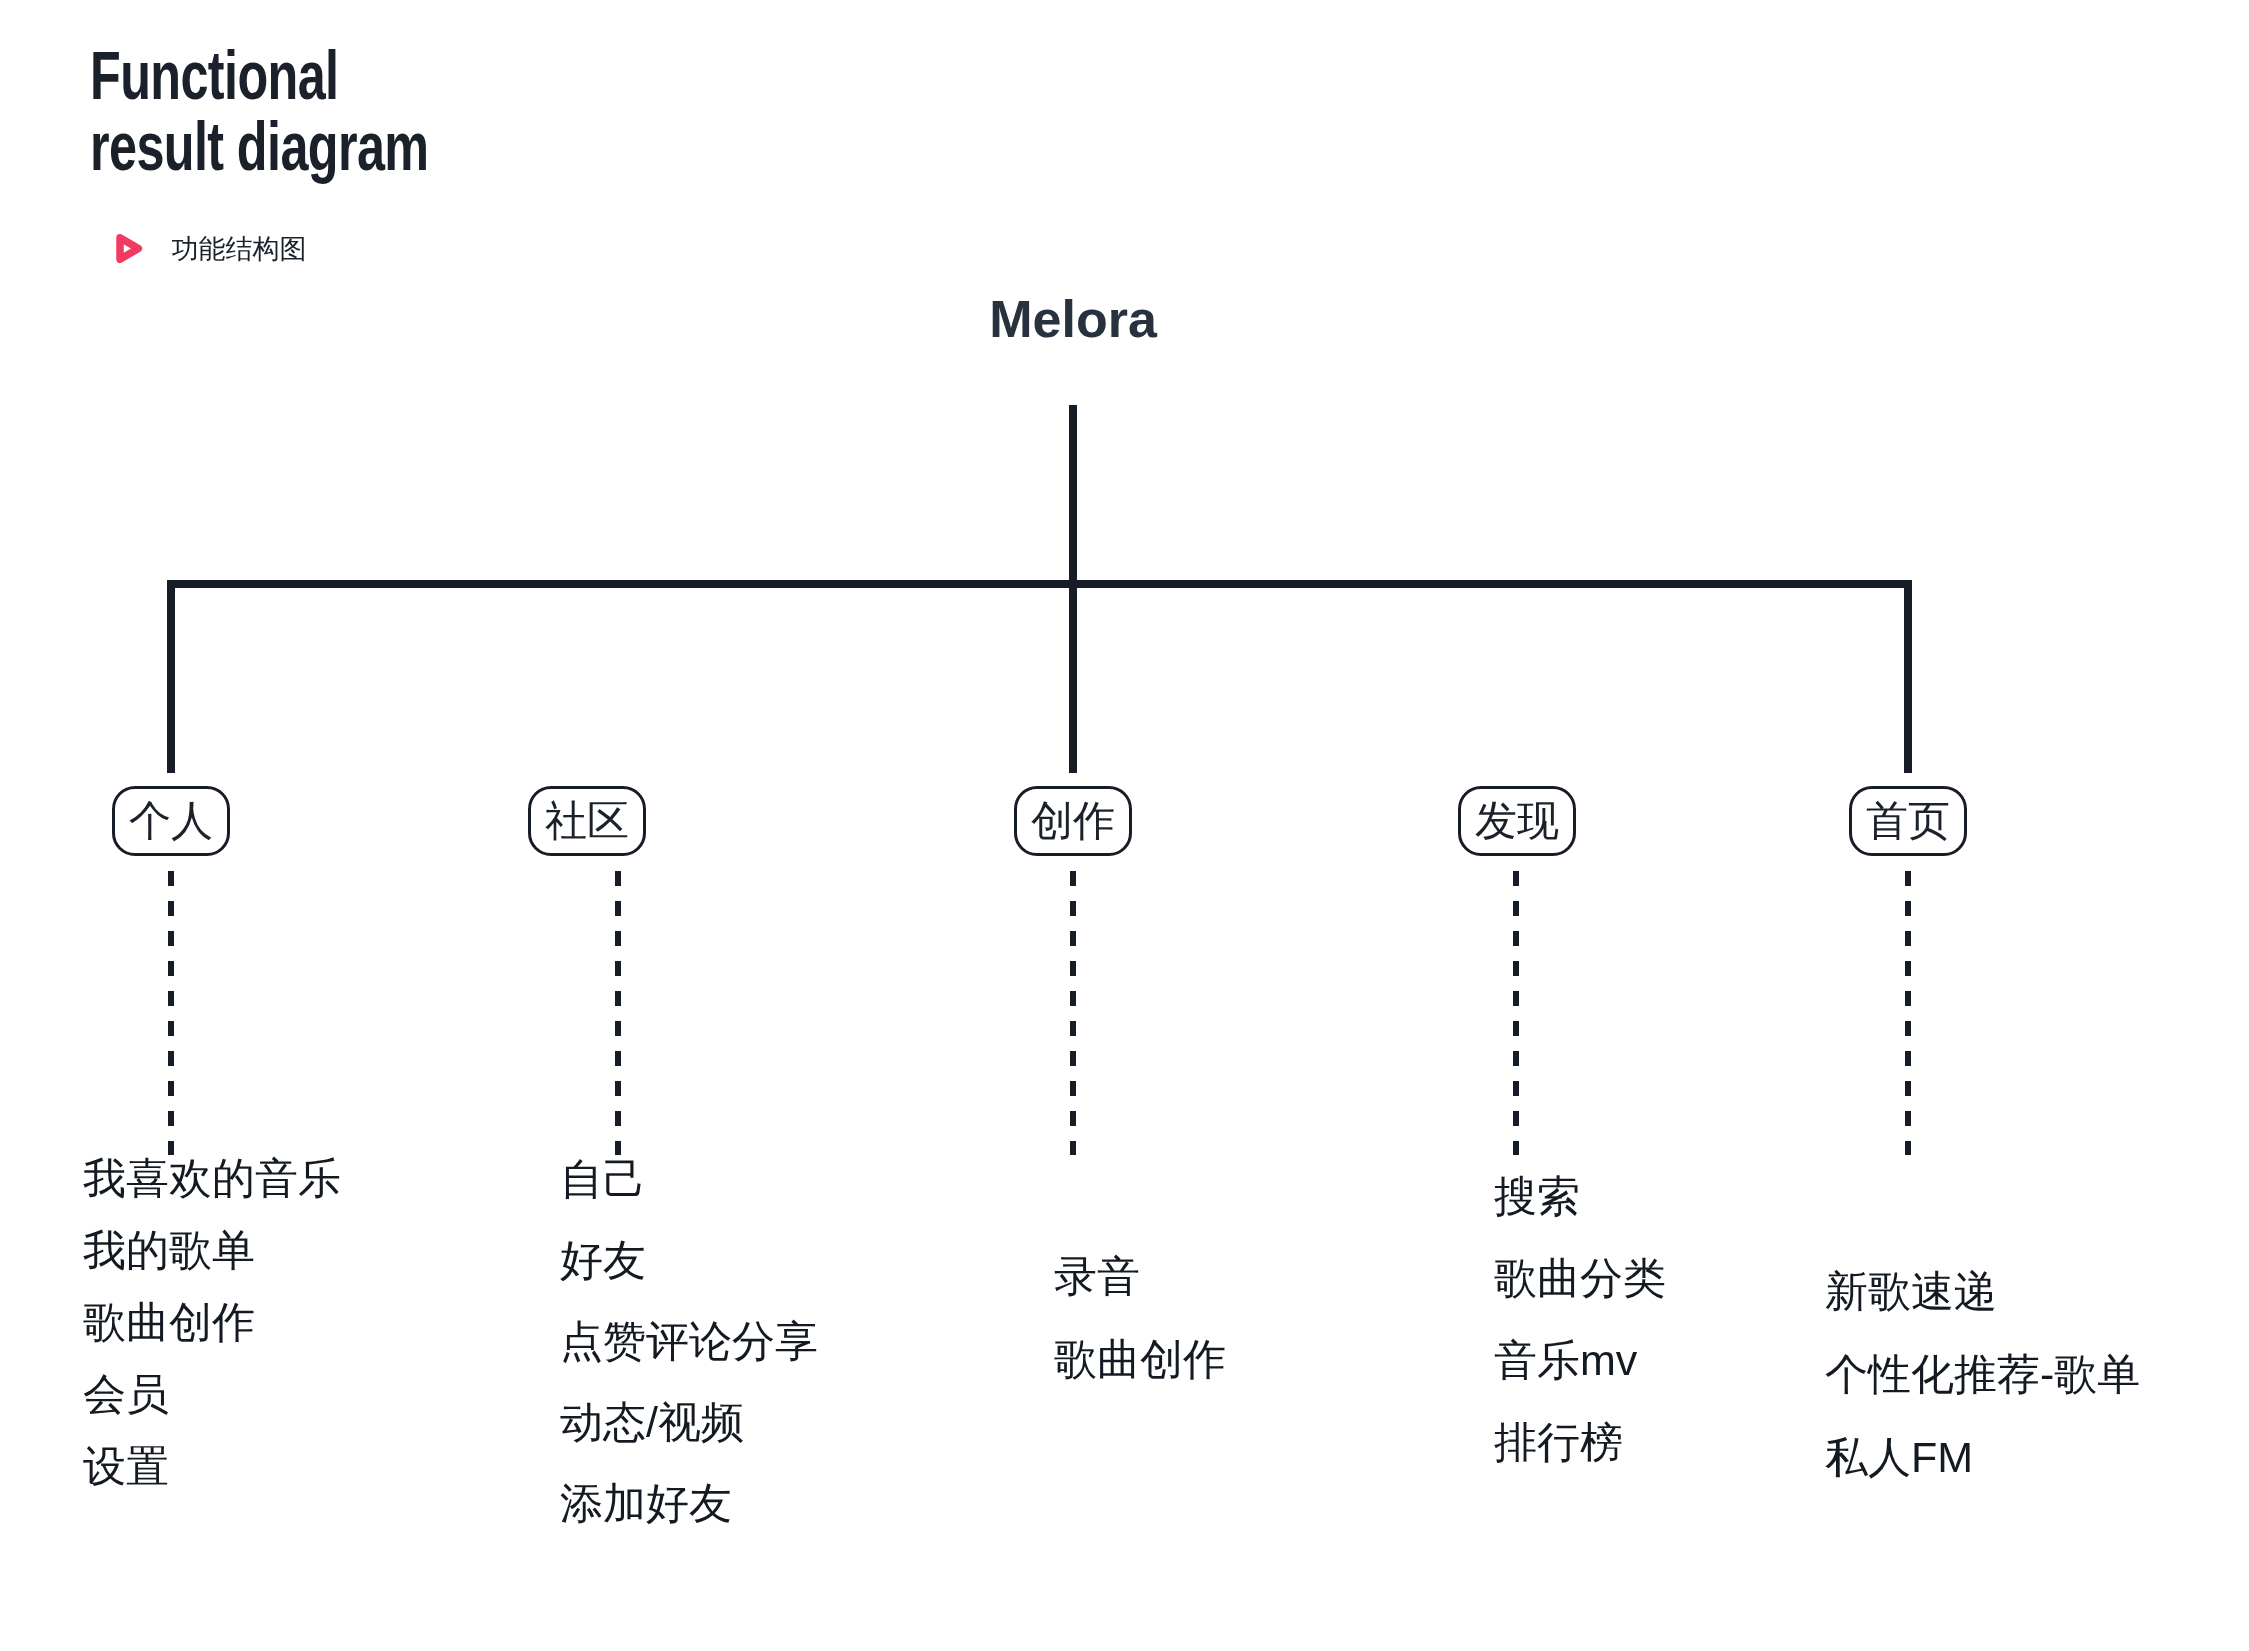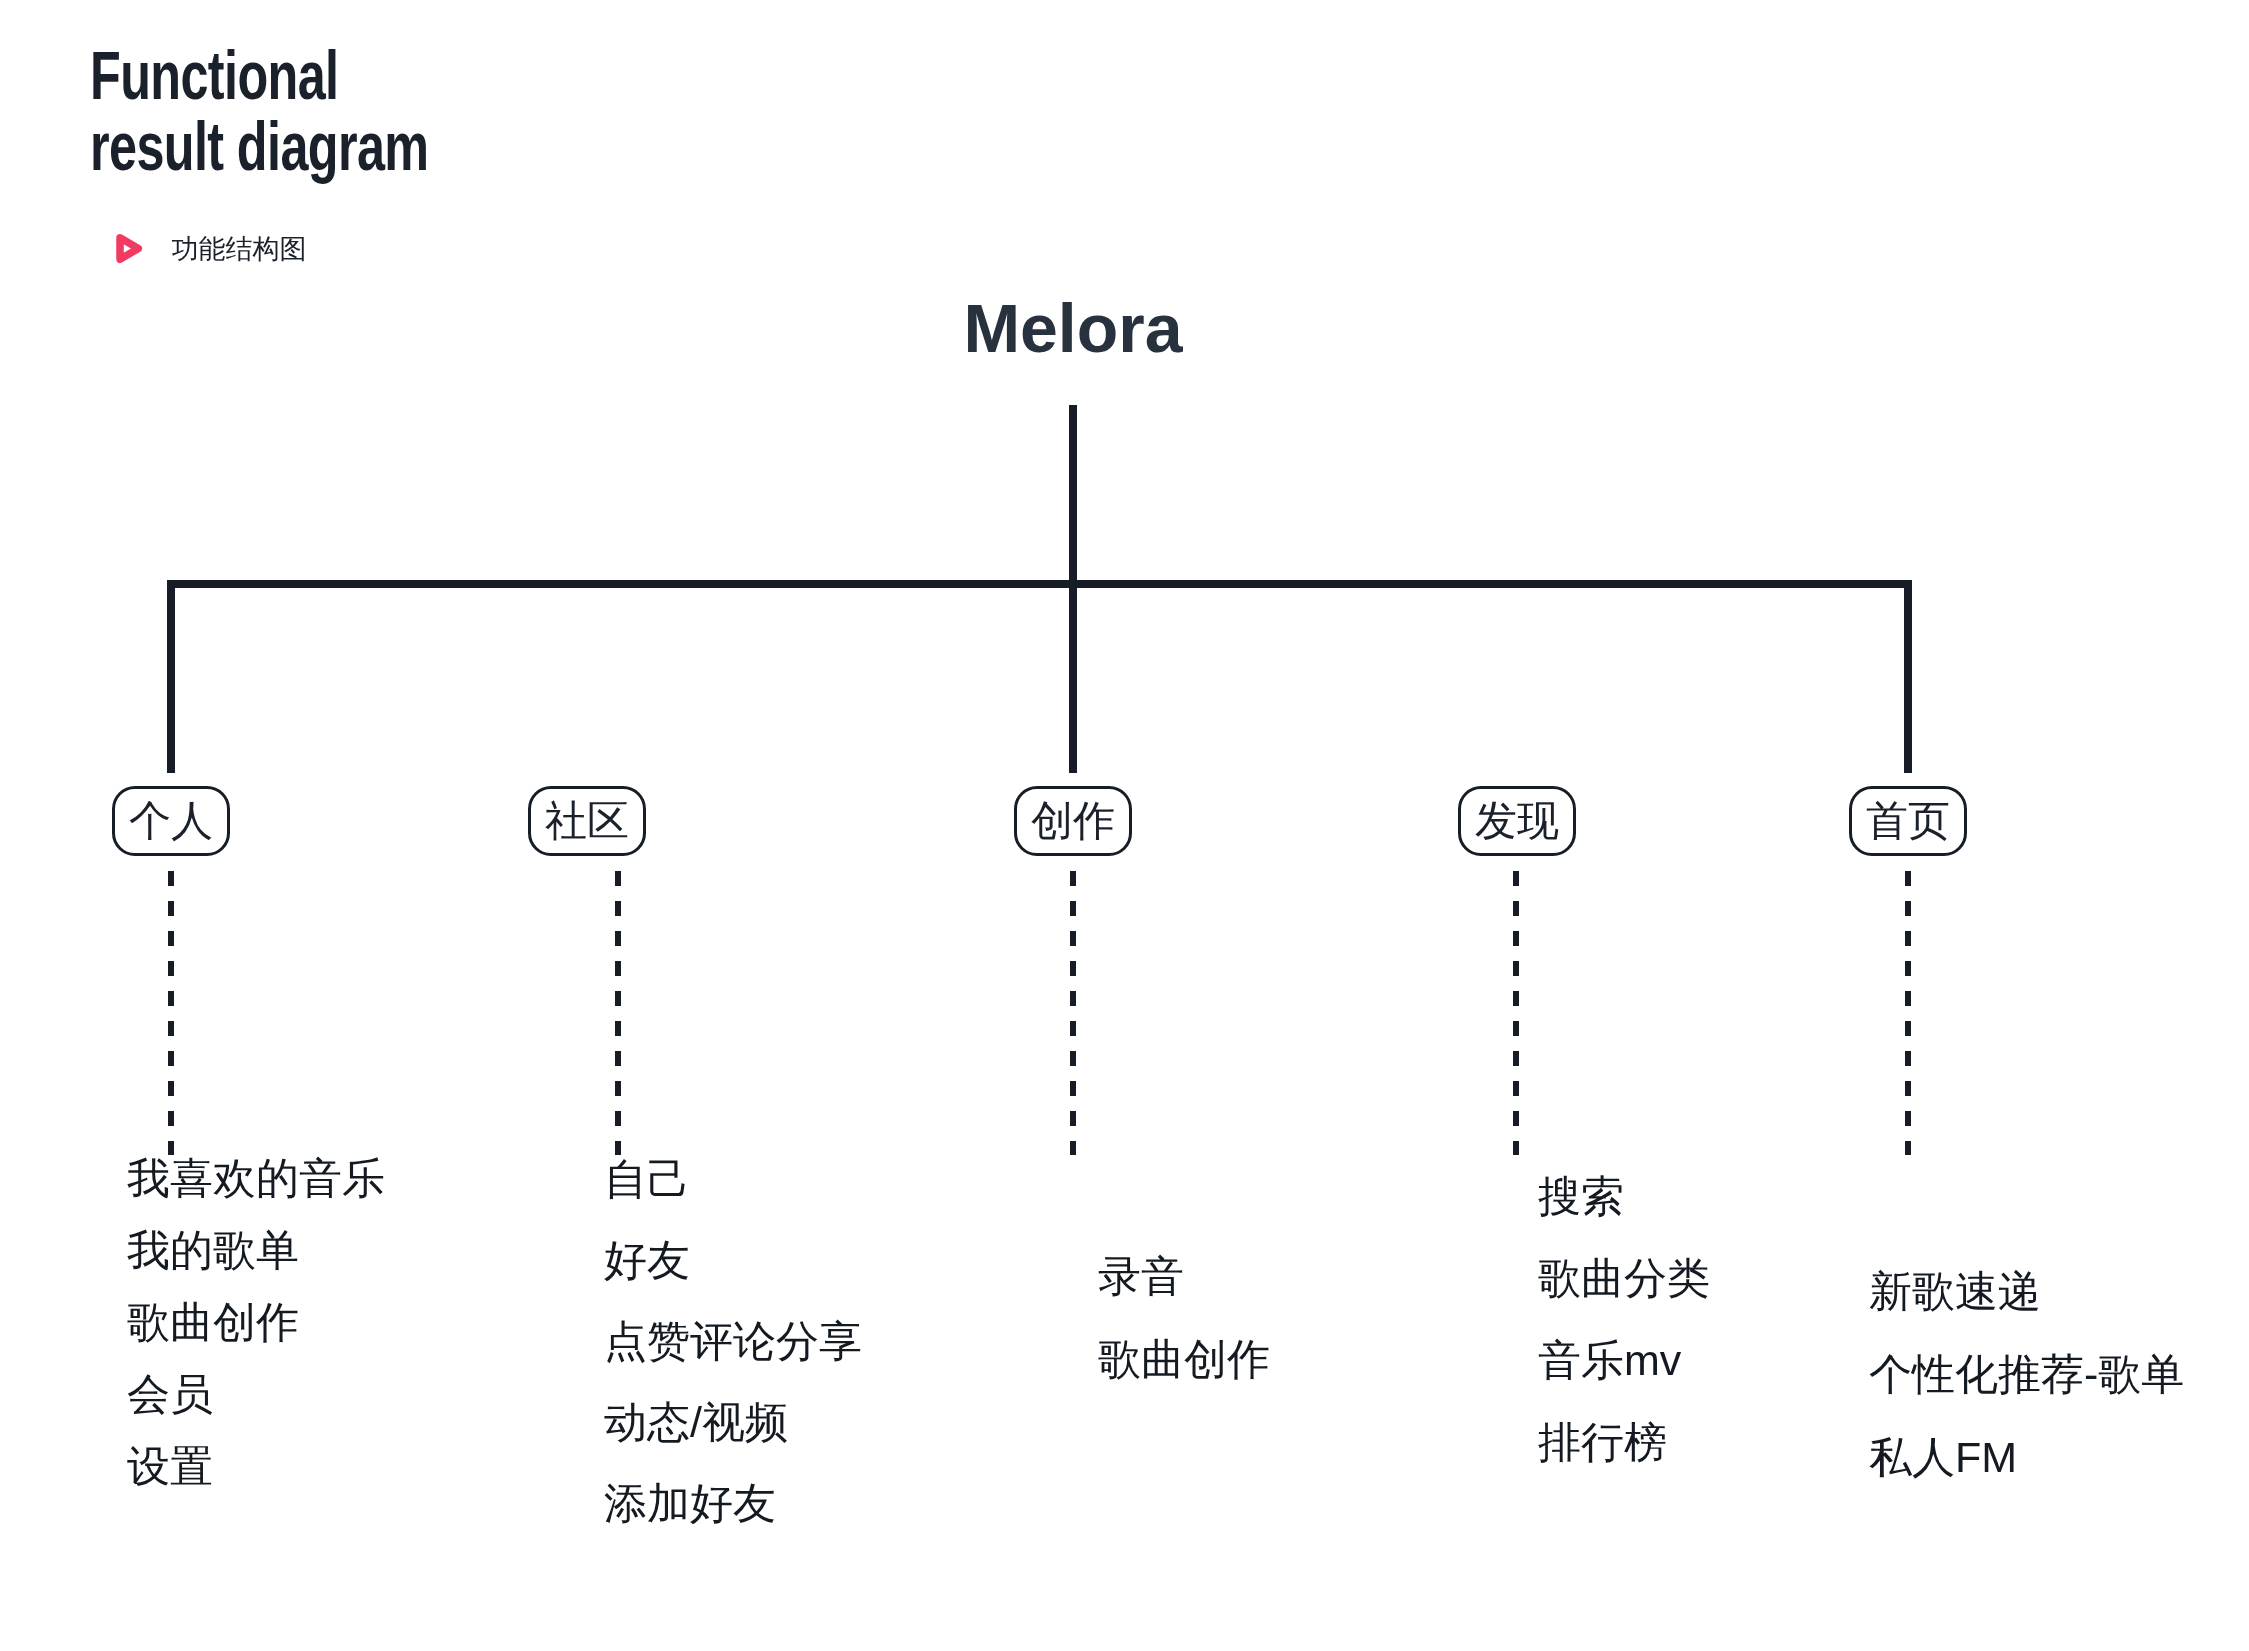--- a/index.html
+++ b/index.html
@@ -22,21 +22,21 @@
   .subtitle-row{
     position:absolute;left:105px;top:226px;
     display:flex;align-items:center;gap:21.6px;
   }
   .subtitle-row svg{display:block;}
   .subtitle-label{font-size:27px;color:#1a212b;}
   
   .root-label{
     position:absolute;left:1073px;top:289px;
     transform:translateX(-50%);
-    font-size:68px;font-weight:bold;color:#28323e;
+    font-size:52px;font-weight:bold;color:#28323e;
     white-space:nowrap;
   }
   
   .line{position:absolute;background:#161d27;}
   .trunk{left:1069px;top:405px;width:7.5px;height:368px;}
   .hline{left:167px;top:580px;width:1745px;height:7.5px;}
   .drop-left{left:167px;top:580px;width:7.5px;height:193px;}
   .drop-right{left:1904px;top:580px;width:7.5px;height:193px;}
   .dashed{
     position:absolute;top:871px;width:5.8px;height:284px;
@@ -50,21 +50,21 @@
     width:118px;height:70px;
     border:3.3px solid #161d27;border-radius:23px;
     box-sizing:border-box;
     display:flex;align-items:center;justify-content:center;
     font-size:42px;color:#1a212b;background:#ffffff;
     white-space:nowrap;
   }
   .node0{left:112px;} .node1{left:528px;} .node2{left:1014px;}
   .node3{left:1458px;} .node4{left:1849px;}
   
-  .leaf-list{position:absolute;font-size:43px;color:#141a22;white-space:nowrap;margin-left:44px;}
+  .leaf-list{position:absolute;font-size:43px;color:#141a22;white-space:nowrap;}
   .list0{left:83px;top:1142px;line-height:72px;}
   .list1{left:560px;top:1139px;line-height:81px;}
   .list2{left:1054px;top:1235px;line-height:83px;}
   .list3{left:1494px;top:1155px;line-height:82px;}
   .list4{left:1825px;top:1250px;line-height:83px;}
 </style>
 </head>
 <body>
 
 <div class="canvas">

